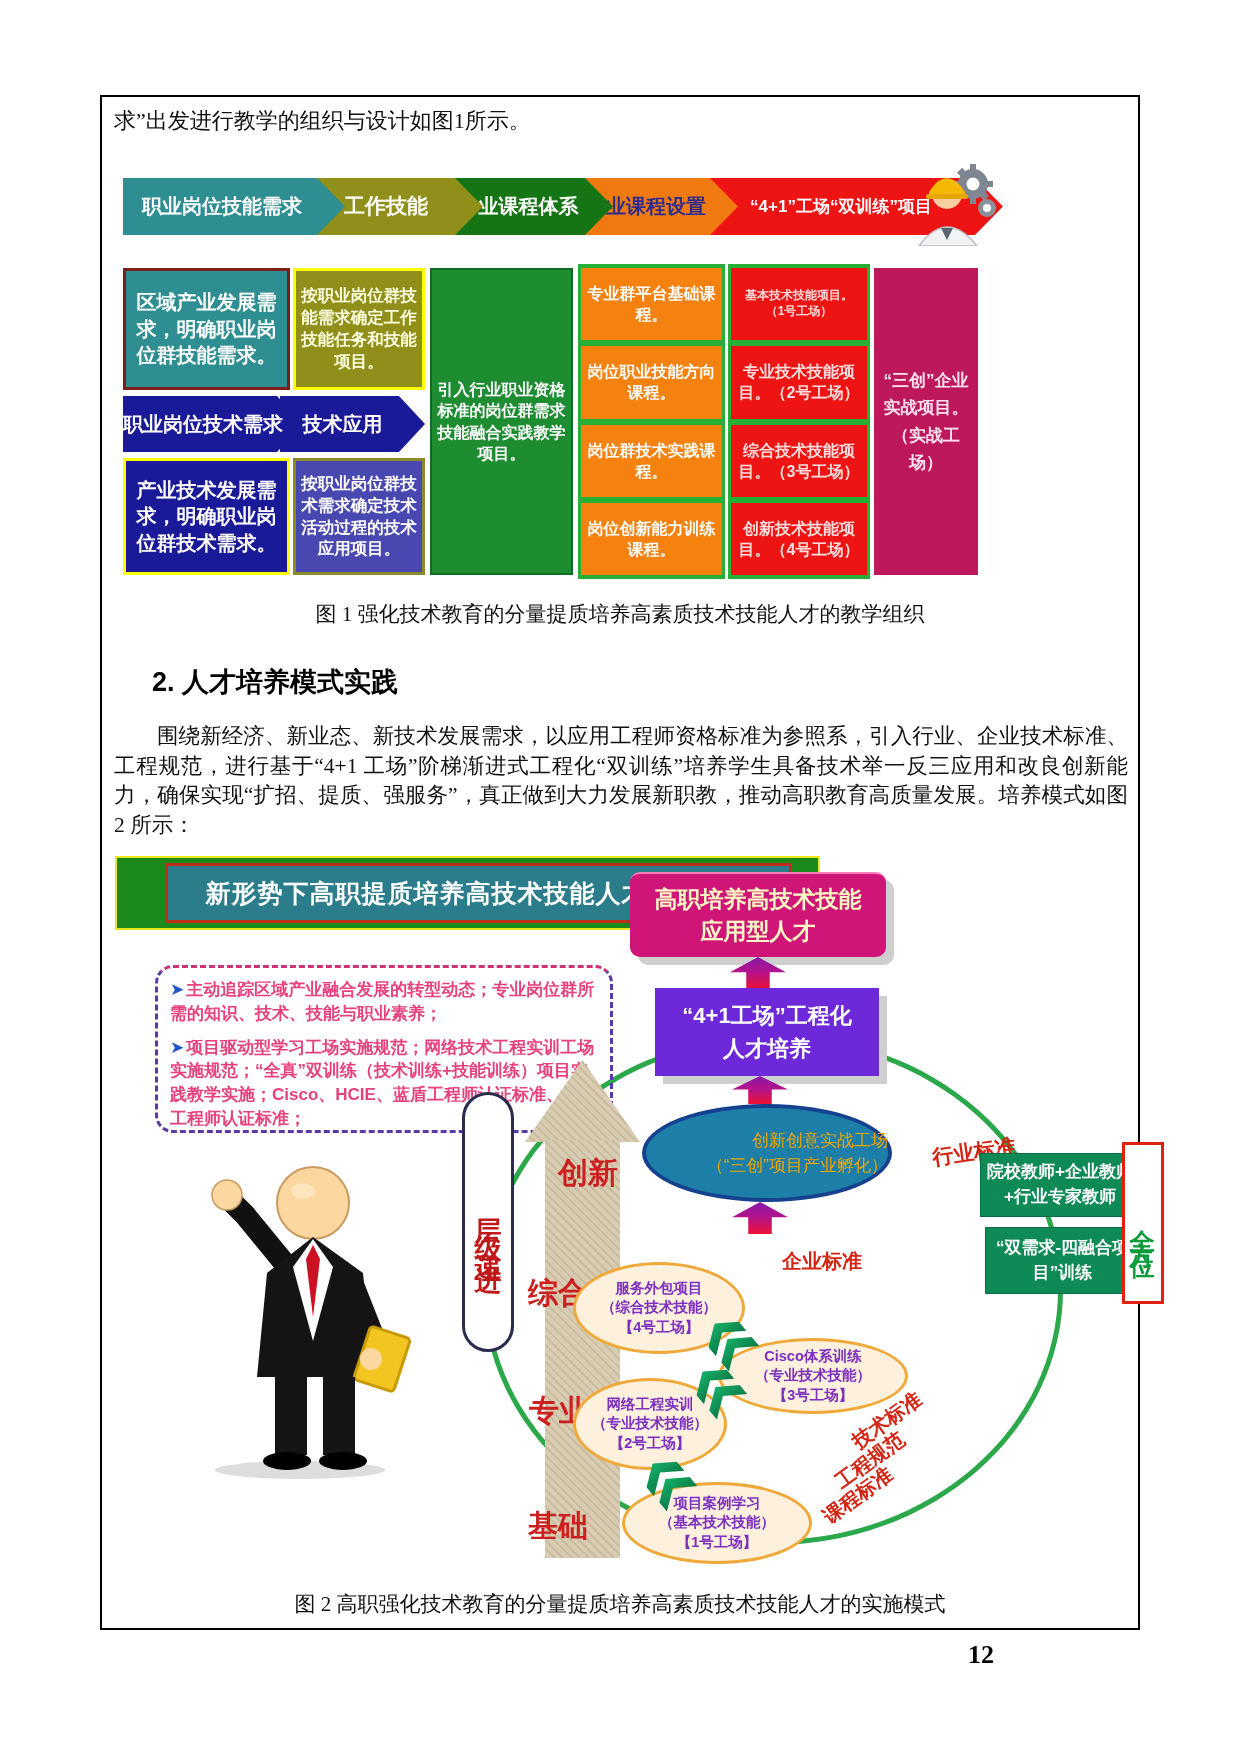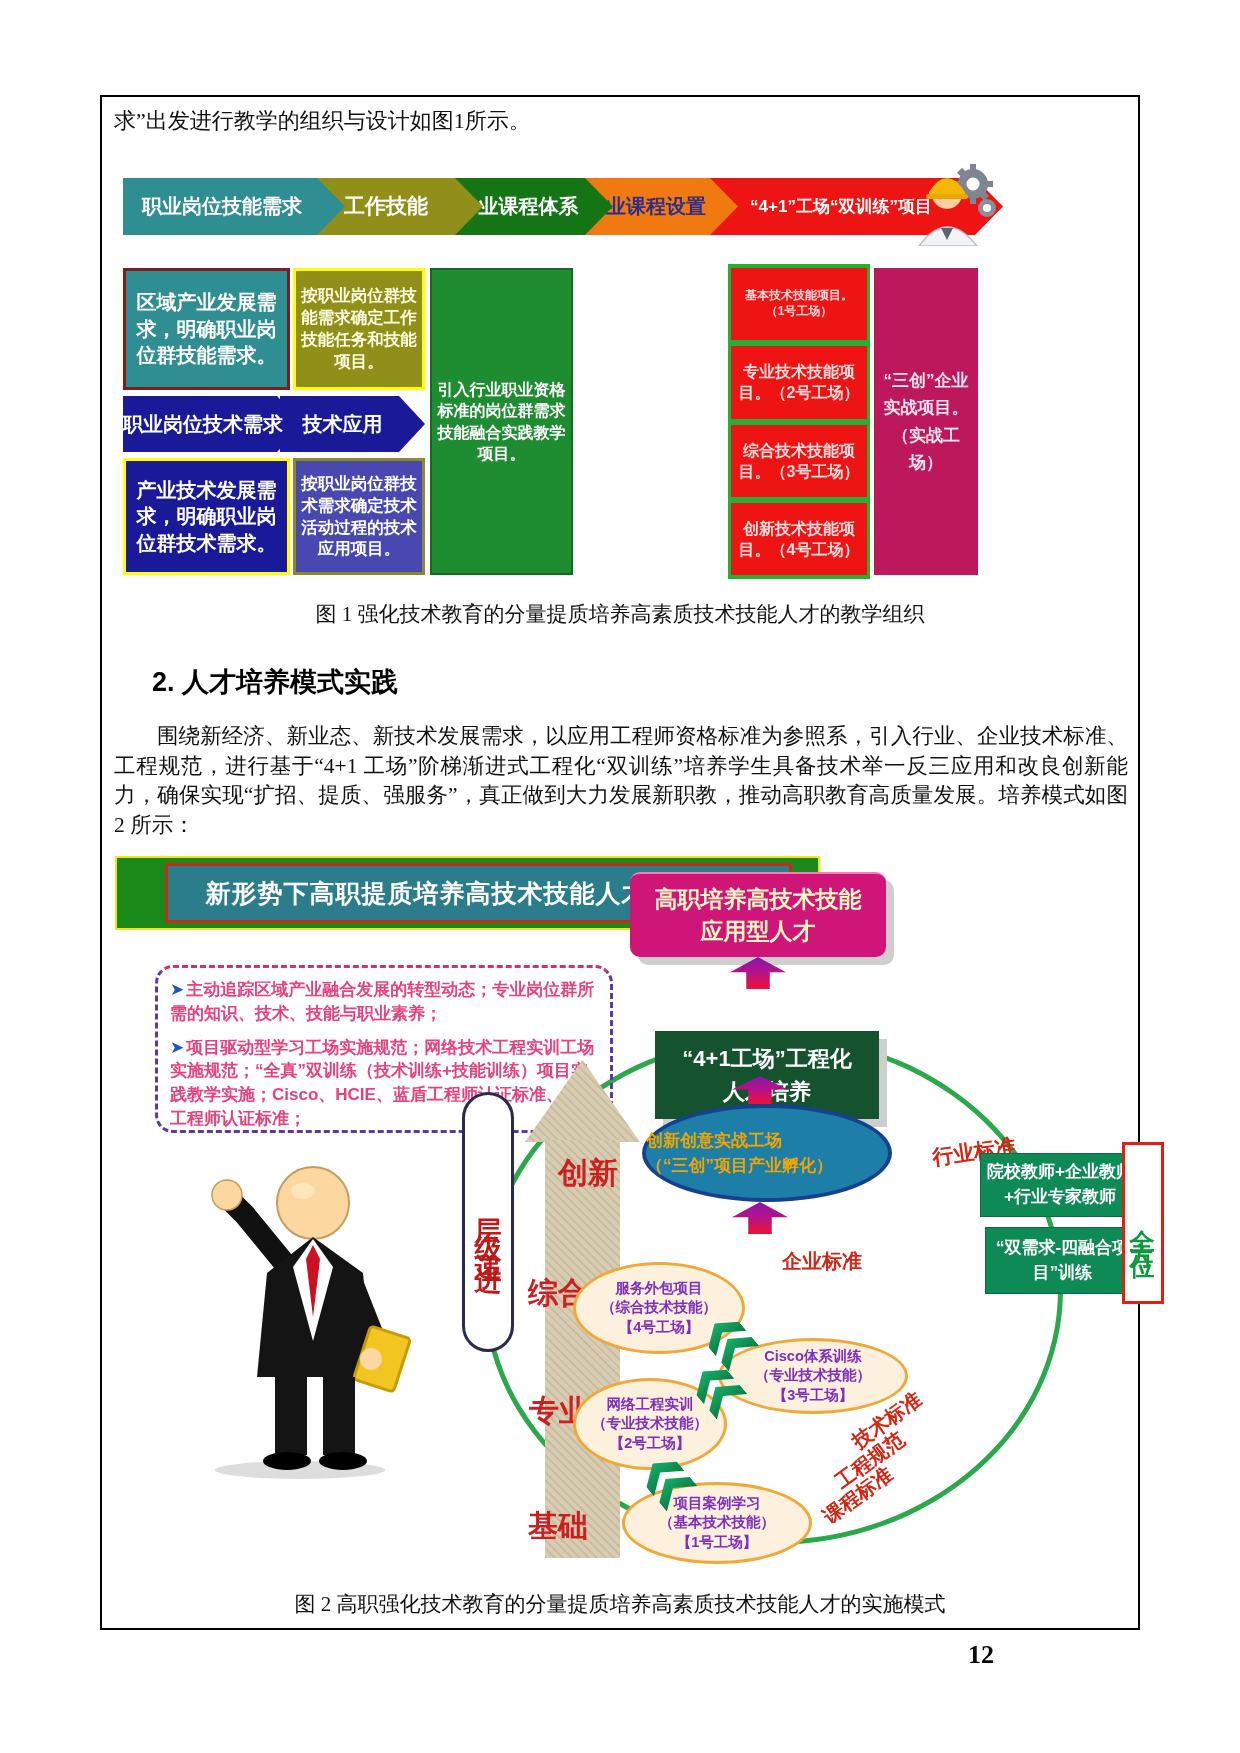--- a/index.html
+++ b/index.html
@@ -45,27 +45,27 @@
   .dashedbox { left:45px; top:115px; width:458px; height:168px; border:3px dashed #5b3aa8;
                border-top-color:#cc3377; border-radius:18px; padding:10px 12px;
                color:#e8417e; font-weight:bold; font-size:17px; line-height:1.4; }
   .dashedbox .mark { color:#1f55cc; margin-right:2px; }
   .bigcircle { left:373px; top:185px; width:580px; height:510px; border-radius:50%;
                border:5px solid #2aa84a; }
   .goal { left:520px; top:22px; width:256px; height:85px; background:#d01578; border-radius:10px;
           color:#fef9c3; font-weight:bold; font-size:23px; text-align:center; line-height:1.35;
           display:flex; flex-direction:column; justify-content:center;
           box-shadow:8px 8px 0 #cfcfcf; border-top:2px solid #ff7cb8; }
-  .engine { left:545px; top:138px; width:224px; height:88px; background:#14532d; color:#fff;
+  .engine { left:545px; top:138px; width:224px; height:88px; background:#6d28d9; color:#fff;
             font-weight:bold; font-size:22px; text-align:center; line-height:1.5;
             display:flex; flex-direction:column; justify-content:center;
-            box-shadow:8px 8px 0 #cfcfcf;margin-top:43px; }
+            box-shadow:8px 8px 0 #cfcfcf; }
   .inno { left:532px; top:254px; width:250px; height:98px; border-radius:50%;
-          background:#1d7fa8; border:4px solid #15418f; color:#f0a500; font-weight:bold;
-          font-size:17px; text-align:left; line-height:1.5; display:flex;
+          background:#1d7fa8; border:4px solid #15418f; color:#f0a500; font-weight:normal;
+          font-size:17px; text-align:right; line-height:1.5; display:flex;
           flex-direction:column; justify-content:center; }
   .uparr { position:absolute; width:56px; height:32px;
            clip-path:polygon(50% 0,100% 48%,71% 48%,71% 100%,29% 100%,29% 48%,0 48%);
            background:linear-gradient(180deg,#8817a8 0%,#b5128a 48%,#ee1133 100%); }
   .gbox { position:absolute; background:#0d8a55; color:#fff; font-weight:bold; font-size:17px;
           display:flex; align-items:center; justify-content:center; text-align:center;
           line-height:1.45; padding:4px 6px; border:1px solid #0a6b43; }
   .redlabel { position:absolute; color:#d42413; font-weight:bold; font-size:21px; white-space:nowrap; }
   .vert { writing-mode:vertical-rl; text-orientation:upright; display:flex; align-items:center;
           justify-content:center; font-weight:bold; }
@@ -139,20 +139,26 @@
     <div class="f1chev2" style="left:162px;top:246px;width:145px;z-index:1">技术应用</div>
     <div class="f1box" style="left:5px;top:308px;width:167px;height:117px;background:#1a1a99;border:3px solid #ffff00;font-size:20px">产业技术发展需求，明确职业岗位群技术需求。</div>
 
     <div class="f1box" style="left:175px;top:118px;width:132px;height:122px;background:#8f8f1a;border:3px solid #ffff00;font-size:16.5px;color:#ffffe0">按职业岗位群技能需求确定工作技能任务和技能项目。</div>
     <div class="f1box" style="left:175px;top:308px;width:132px;height:117px;background:#4848b0;border:3px solid #8a8a2a;font-size:16.5px">按职业岗位群技术需求确定技术活动过程的技术应用项目。</div>
 
     <div class="f1box" style="left:312px;top:118px;width:143px;height:307px;background:#1e8c30;border:2px solid #136b20;font-size:16px;flex-direction:column;justify-content:space-around">
       <span>引入行业职业资格标准的岗位群需求技能融合实践教学项目。</span>
     </div>
 
+    <div class="stack" style="left:460px;top:114px;width:147px;height:315px;background:#25b035">
+      <div class="f1box" style="background:#f5820f;font-size:16px">专业群平台基础课程。</div>
+      <div class="f1box" style="background:#f5820f;font-size:16px">岗位职业技能方向课程。</div>
+      <div class="f1box" style="background:#f5820f;font-size:16px">岗位群技术实践课程。</div>
+      <div class="f1box" style="background:#f5820f;font-size:16px">岗位创新能力训练课程。</div>
+    </div>
 
     <div class="stack" style="left:610px;top:114px;width:142px;height:315px;background:#25b035">
       <div class="f1box" style="background:#ee1414;font-size:12px;color:#ffdcdc">基本技术技能项目。（1号工场）</div>
       <div class="f1box" style="background:#ee1414;font-size:16px;color:#ffdcdc">专业技术技能项目。（2号工场）</div>
       <div class="f1box" style="background:#ee1414;font-size:16px;color:#ffdcdc">综合技术技能项目。（3号工场）</div>
       <div class="f1box" style="background:#ee1414;font-size:16px;color:#ffdcdc">创新技术技能项目。（4号工场）</div>
     </div>
 
     <div class="f1box" style="left:756px;top:118px;width:104px;height:307px;background:#be185d;font-size:17px;color:#ffe3ee;line-height:1.6">“三创”企业实战项目。（实战工场）</div>
   </div>

